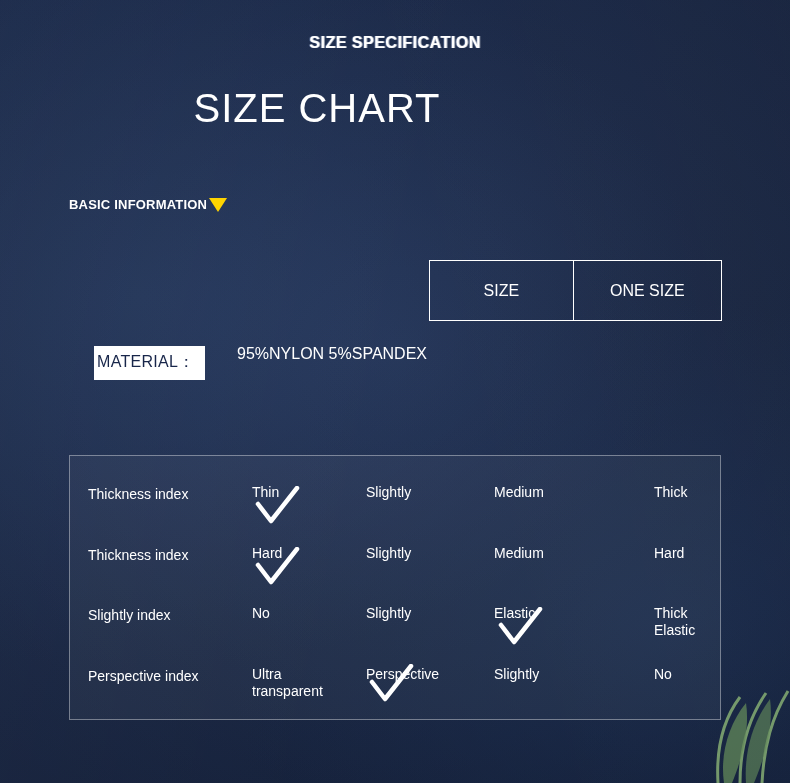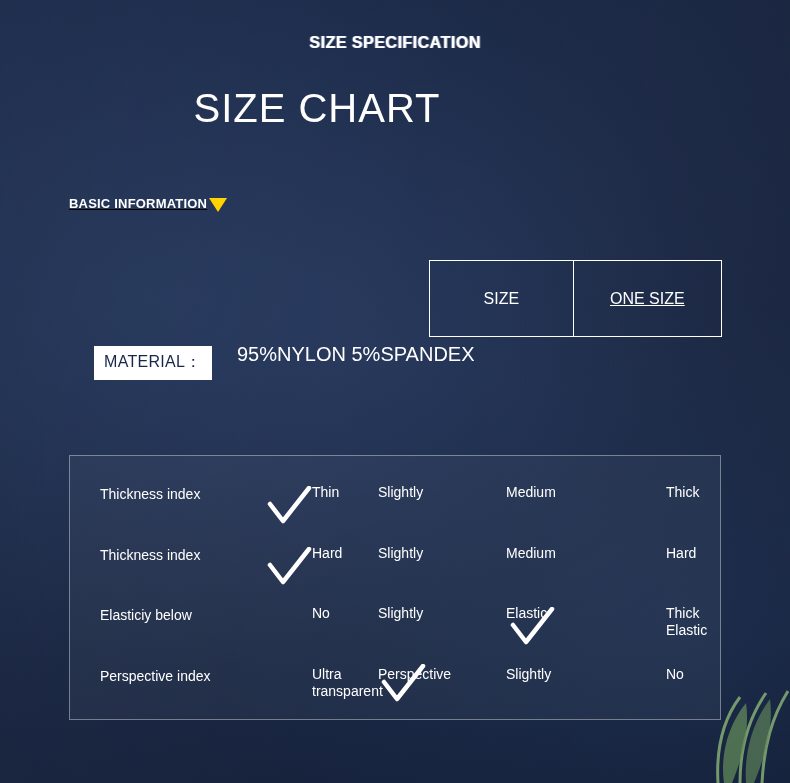--- a/index.html
+++ b/index.html
@@ -84,22 +84,21 @@
     font-size: 40px;
     font-weight: normal;
     letter-spacing: 1px;
   }
 
   .basic-info {
     position: absolute;
     top: 196px;
     left: 69px;
     display: flex;
-    align-items: flex-start;
-    text-decoration: underline;
+    align-items: center;
   }
   .basic-info .label {
     color: #ffffff;
     font-size: 13px;
     font-weight: bold;
     letter-spacing: 0.2px;
   }
   .tri-down {
     width: 0;
     height: 0;
@@ -118,80 +117,80 @@
     width: 293px;
     border-collapse: collapse;
   }
   .spec-table td {
     border: 1px solid #ffffff;
     height: 45px;
     color: #ffffff;
     font-size: 16px;
     text-align: center;
     vertical-align: middle;
-    padding: 15px 4px;
+    padding: 7px 4px;
   }
   .spec-table td.k { width: 143px; }
-  .spec-table td.v { width: 148px; text-decoration: underline; }
+  .spec-table td.v { width: 148px; }
 
   
   .material-chip {
     position: absolute;
     top: 346px;
     left: 94px;
     background: #ffffff;
     color: #18264a;
     font-size: 16px;
-    padding: 6px 10px 7px 10px;
+    padding: 6px 10px 7px 3px;
     letter-spacing: 0.3px;
     white-space: nowrap;
   }
   .material-values {
     position: absolute;
     top: 341px;
     left: 237px;
     color: #ffffff;
-    font-size: 20px;
+    font-size: 16px;
     line-height: 26px;
   }
 
   
   .index-panel {
     position: absolute;
     top: 455px;
     left: 69px;
     width: 652px;
     height: 265px;
     background: rgba(255,255,255,0.045);
     border: 1px solid rgba(255,255,255,0.38);
     box-sizing: border-box;
   }
   .index-row {
     position: absolute;
-    left: 12px;
+    left: 0;
     width: 100%;
     height: 60px;
   }
   .index-row .rowlabel {
     position: absolute;
     left: 18px;
     top: 18px;
     color: #ffffff;
     font-size: 14px;
     white-space: nowrap;
   }
   .opt {
     position: absolute;
     top: 16px;
     color: #ffffff;
     font-size: 14px;
     line-height: 17px;
     white-space: pre-line;
   }
-  .opt.c1 { left: 182px; margin-left: 48px; }
+  .opt.c1 { left: 182px; }
   .opt.c2 { left: 296px; }
   .opt.c3 { left: 424px; }
   .opt.c4 { left: 556px; margin-left: 28px; }
 
   
   .check {
     position: absolute;
     width: 46px;
     height: 40px;
     pointer-events: none;
@@ -244,21 +243,21 @@
       <div class="opt c1">Hard</div>
       <div class="opt c2">Slightly</div>
       <div class="opt c3">Medium</div>
       <div class="opt c4">Hard</div>
       <svg class="check" style="left:184px; top:18px;" viewBox="0 0 46 40">
         <path d="M4 18 L17 35 L43 2" fill="none" stroke="#ffffff" stroke-width="4.5" stroke-linecap="round" stroke-linejoin="round"></path>
       </svg>
     </div>
 
     <div class="index-row" style="top:133px">
-      <div class="rowlabel">Elasticiy below</div>
+      <div class="rowlabel">Slightly index</div>
       <div class="opt c1">No</div>
       <div class="opt c2">Slightly</div>
       <div class="opt c3">Elastic</div>
       <div class="opt c4">Thick
 Elastic</div>
       <svg class="check" style="left:427px; top:18px;" viewBox="0 0 46 40">
         <path d="M4 18 L17 35 L43 2" fill="none" stroke="#ffffff" stroke-width="4.5" stroke-linecap="round" stroke-linejoin="round"></path>
       </svg>
     </div>
 

